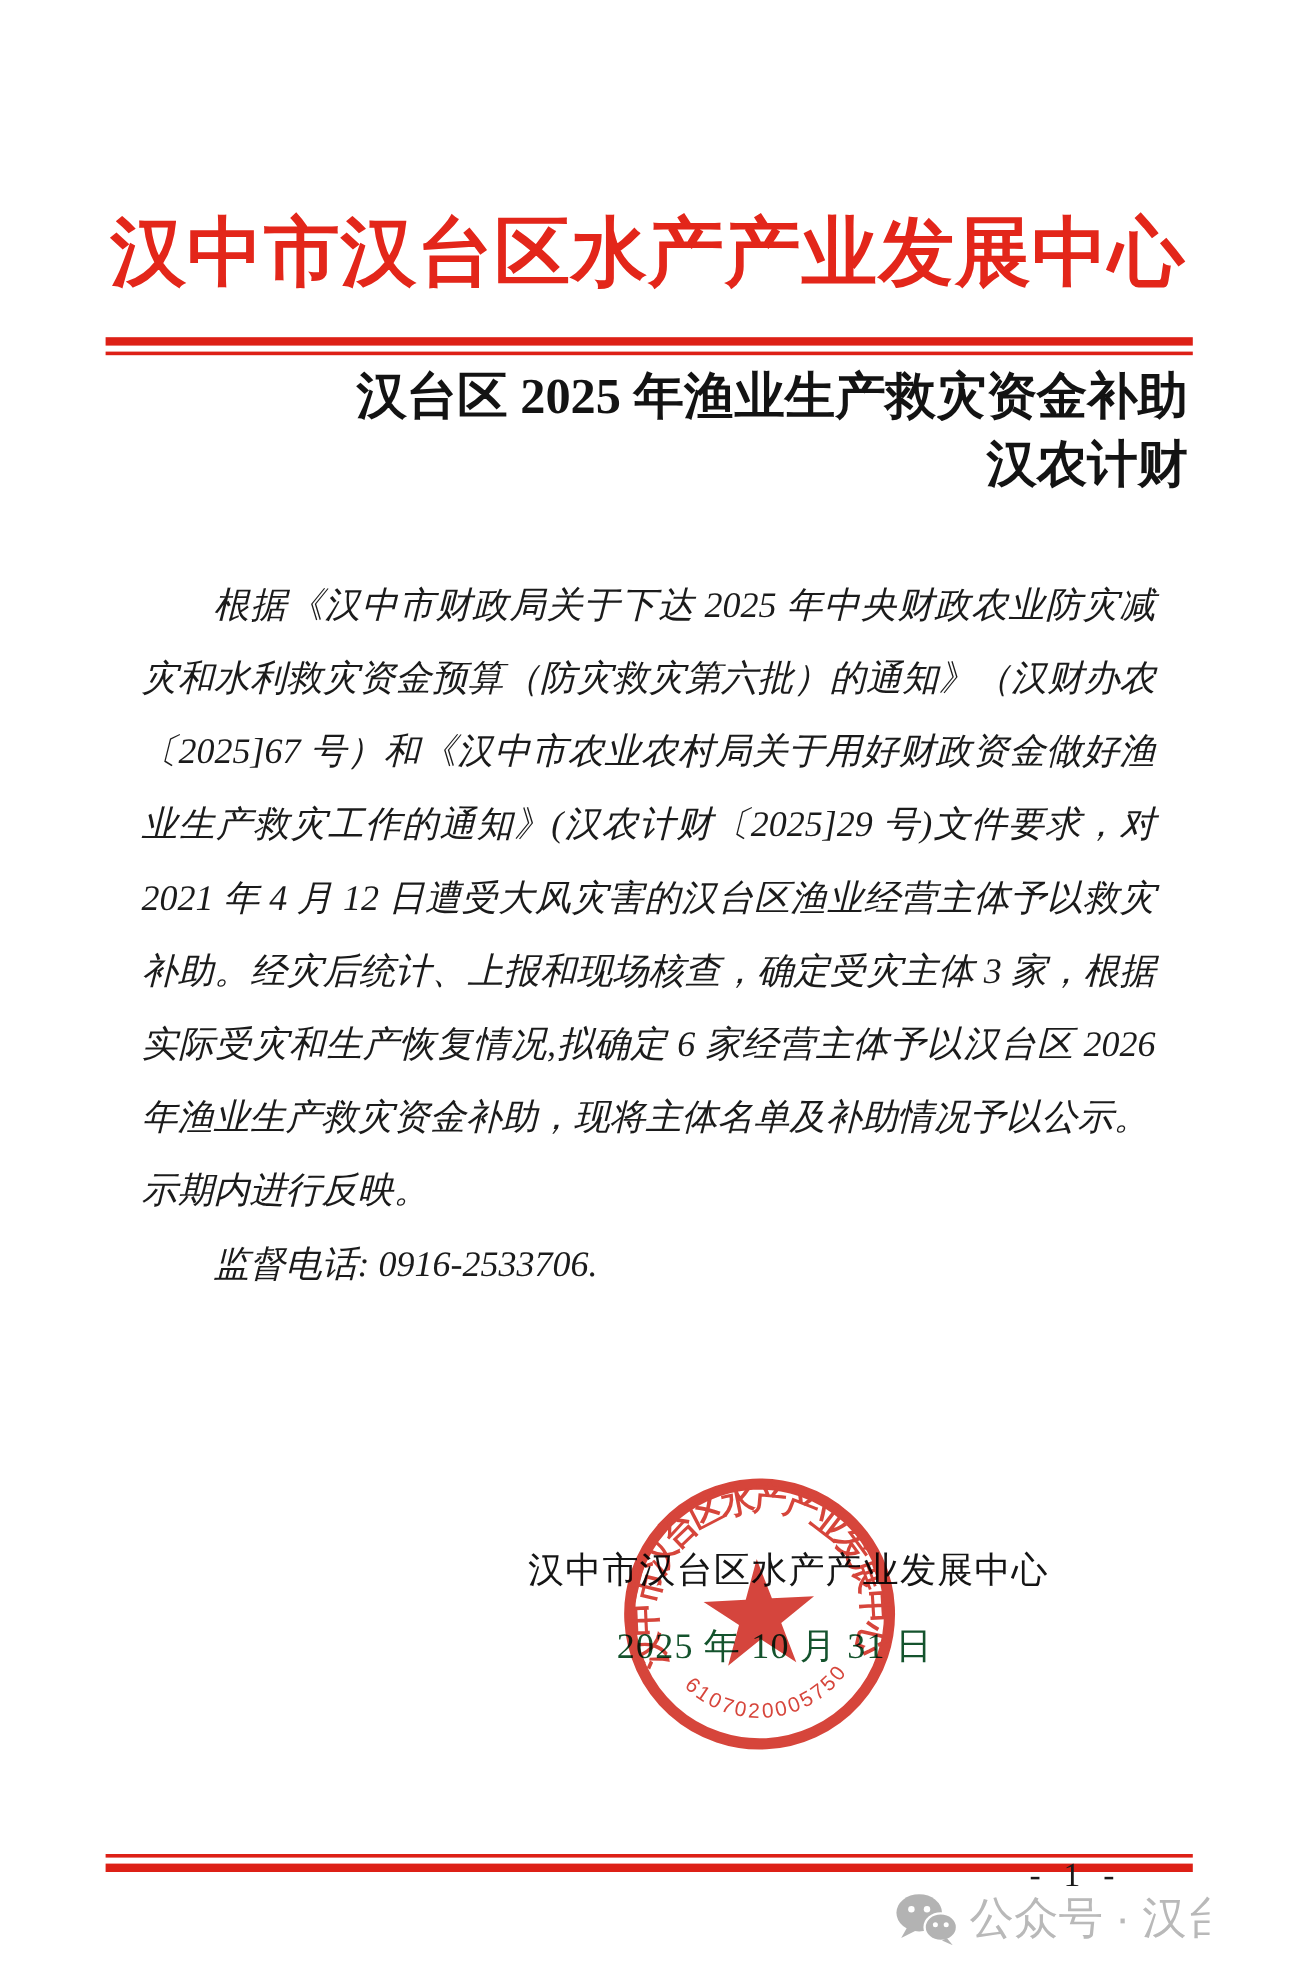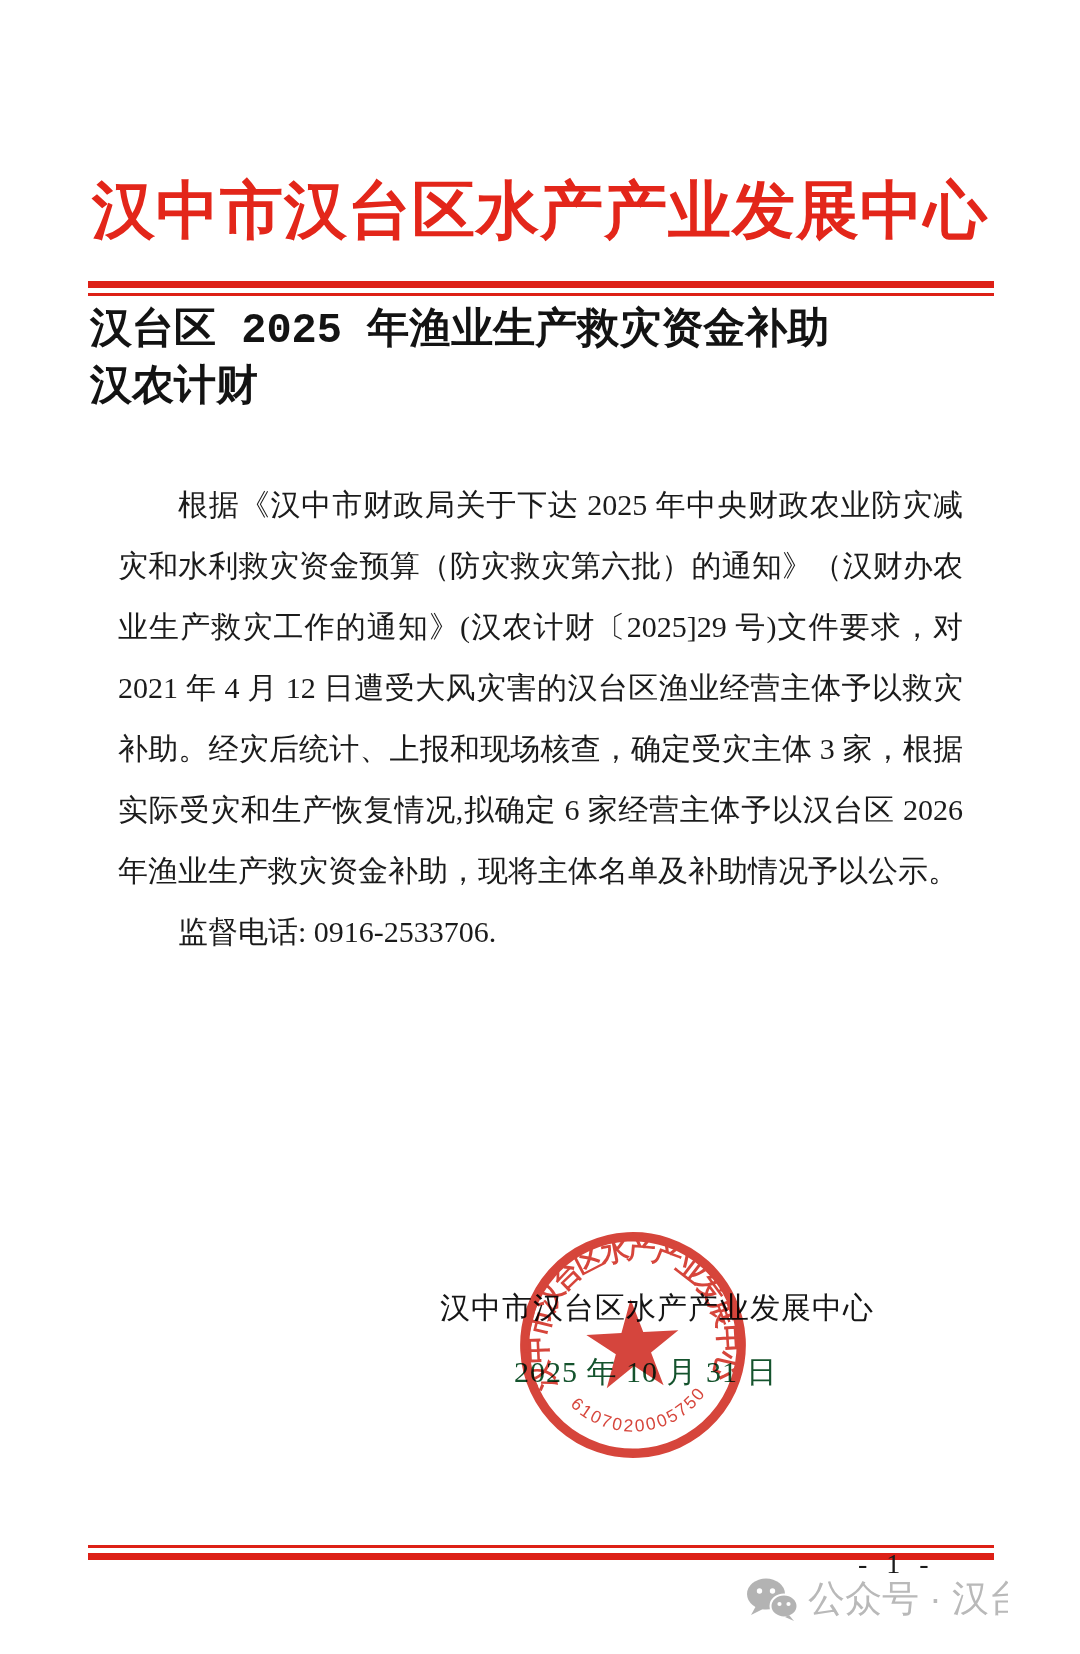--- a/index.html
+++ b/index.html
@@ -22,37 +22,37 @@
     color: #e3261a;
     font-family: "Liberation Serif", serif;
     white-space: nowrap;
   }
   .rule-top-thick { position: absolute; top: 281px; left: 88px; width: 906px; height: 7px; background: #dd2016; }
   .rule-top-thin  { position: absolute; top: 293px; left: 88px; width: 906px; height: 3px; background: #dd2016; }
   
   .doc-title {
     position: absolute;
     top: 303px; left: 90px; width: 900px;
-    text-align: left;
+    text-align: right;
     color: #131313;
     font-weight: bold;
     font-size: 42px;
     line-height: 57px;
-    font-family: Liberation Mono, monospace;
+    font-family: Liberation Serif, serif;
   }
   
   .body-text {
     position: absolute;
     top: 474px; left: 118px; width: 845px;
     font-size: 30px;
     line-height: 61px;
     color: #1b1b1b;
     font-family: "Liberation Serif", serif;
   }
-  .line { text-align: justify; text-align-last: justify; white-space: normal; }
+  .line { text-align: justify; text-align-last: justify; white-space: normal; font-style: italic; }
   .line.last { text-align-last: left; }
   .line.indent { text-indent: 60px; }
   
   .sig-org {
     position: absolute;
     top: 1288px; left: 440px;
     font-size: 30px;
     color: #151515;
     letter-spacing: 1px;
     white-space: nowrap;
@@ -109,25 +109,27 @@
   <div class="rule-top-thin"></div>
 
   <div class="doc-title">
     <div>汉台区 2025 年渔业生产救灾资金补助</div>
     <div>汉农计财</div>
   </div>
 
   <div class="body-text">
       <div class="line indent">根据《汉中市财政局关于下达 2025 年中央财政农业防灾减</div>
       <div class="line">灾和水利救灾资金预算（防灾救灾第六批）的通知》（汉财办农</div>
+      <div class="line">〔2025]67 号）和《汉中市农业农村局关于用好财政资金做好渔</div>
       <div class="line">业生产救灾工作的通知》(汉农计财〔2025]29 号)文件要求，对</div>
       <div class="line">2021 年 4 月 12 日遭受大风灾害的汉台区渔业经营主体予以救灾</div>
       <div class="line">补助。经灾后统计、上报和现场核查，确定受灾主体 3 家，根据</div>
       <div class="line">实际受灾和生产恢复情况,拟确定 6 家经营主体予以汉台区 2026</div>
       <div class="line last">年渔业生产救灾资金补助，现将主体名单及补助情况予以公示。</div>
+      <div class="line last">示期内进行反映。</div>
       <div class="line indent last">监督电话: 0916-2533706.</div>
     </div>
 
   <div class="sig-org">汉中市汉台区水产产业发展中心</div>
   <div class="sig-date">2025 年 10 月 31 日</div>
 
   <svg class="seal" viewBox="0 0 227 227" xmlns="http://www.w3.org/2000/svg">
     <defs>
       <path id="ringArc" d="M 37.4 149.0 A 84 84 0 1 1 189.6 149.0" fill="none"></path>
       <path id="codeArc" d="M 43.1 160.9 A 86 86 0 0 0 183.9 160.9" fill="none"></path>

